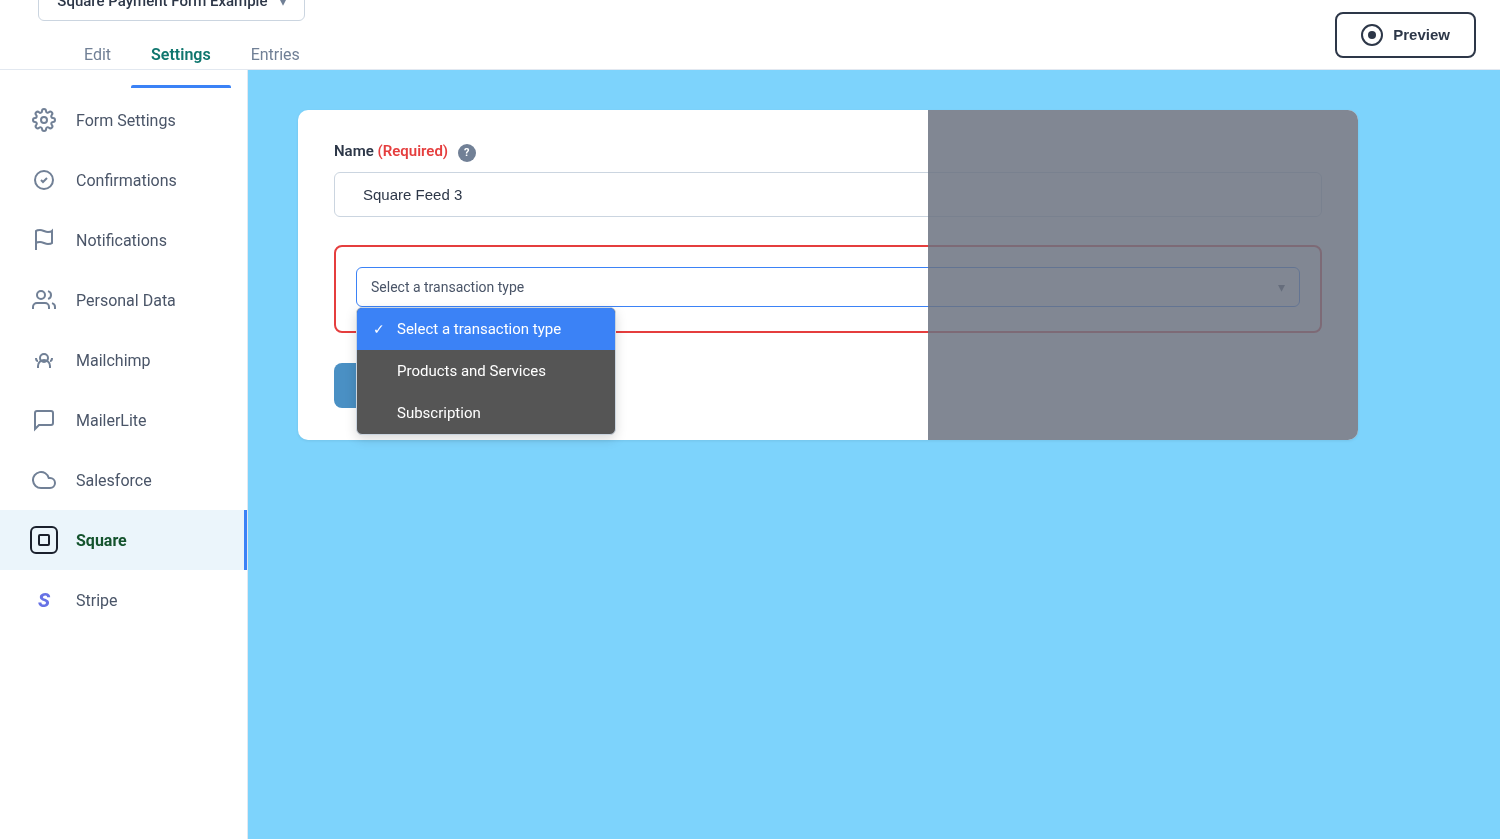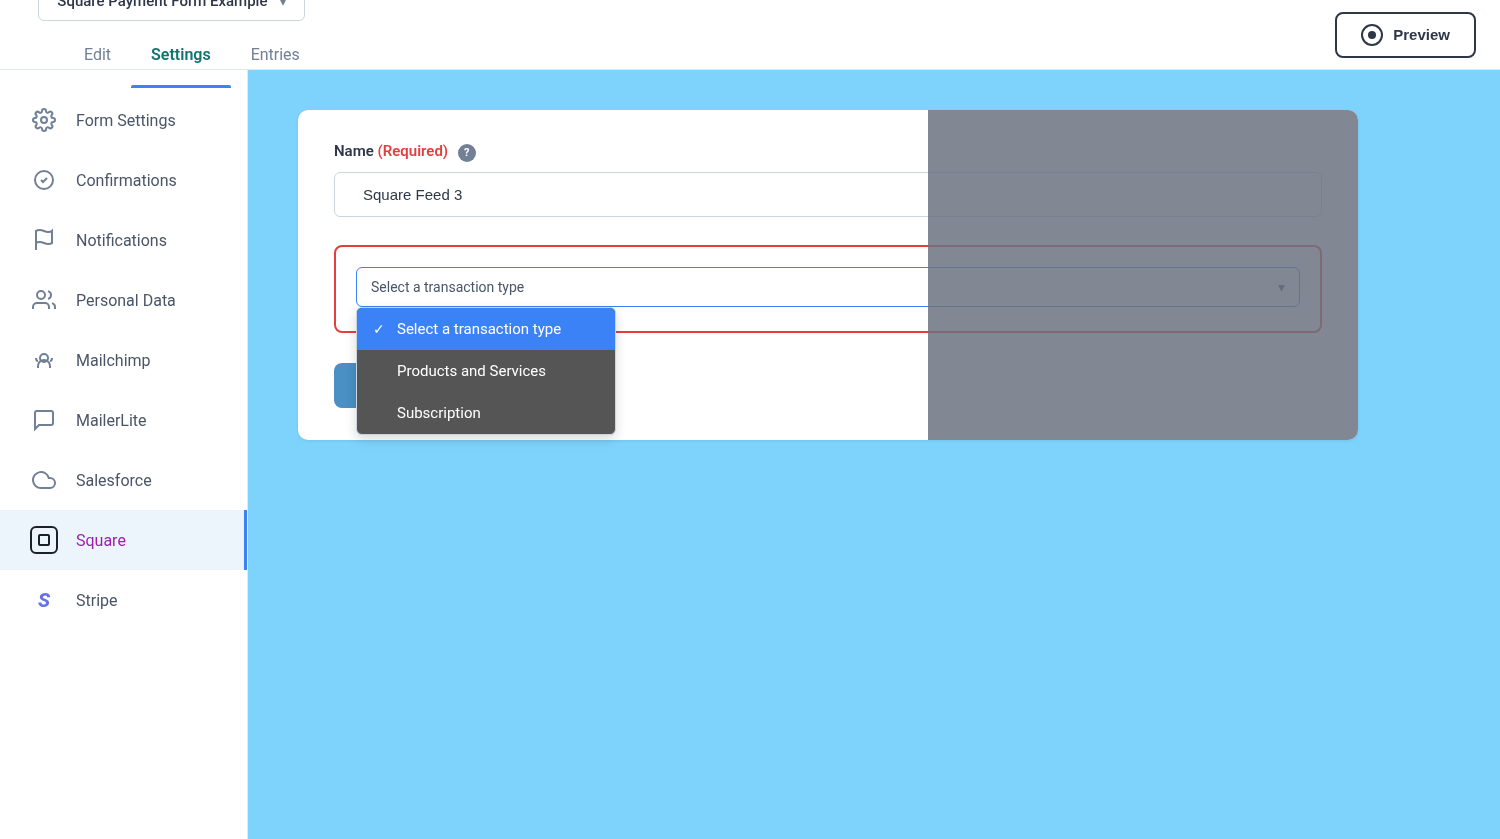--- a/index.html
+++ b/index.html
@@ -130,22 +130,22 @@
       cursor: pointer;
       color: #4a5568;
       font-size: 16px;
       font-weight: 400;
     }
     .sidebar-item.active {
       background: #ebf5fb;
       border-right: 3px solid #3b82f6;
     }
     .sidebar-item.active .sidebar-label {
-      color: #a21caf;
-      font-weight: 400;
+      color: #14532d;
+      font-weight: 700;
     }
     .icon-box {
       width: 32px;
       height: 32px;
       display: flex;
       align-items: center;
       justify-content: center;
       flex-shrink: 0;
     }
     .icon-svg {

